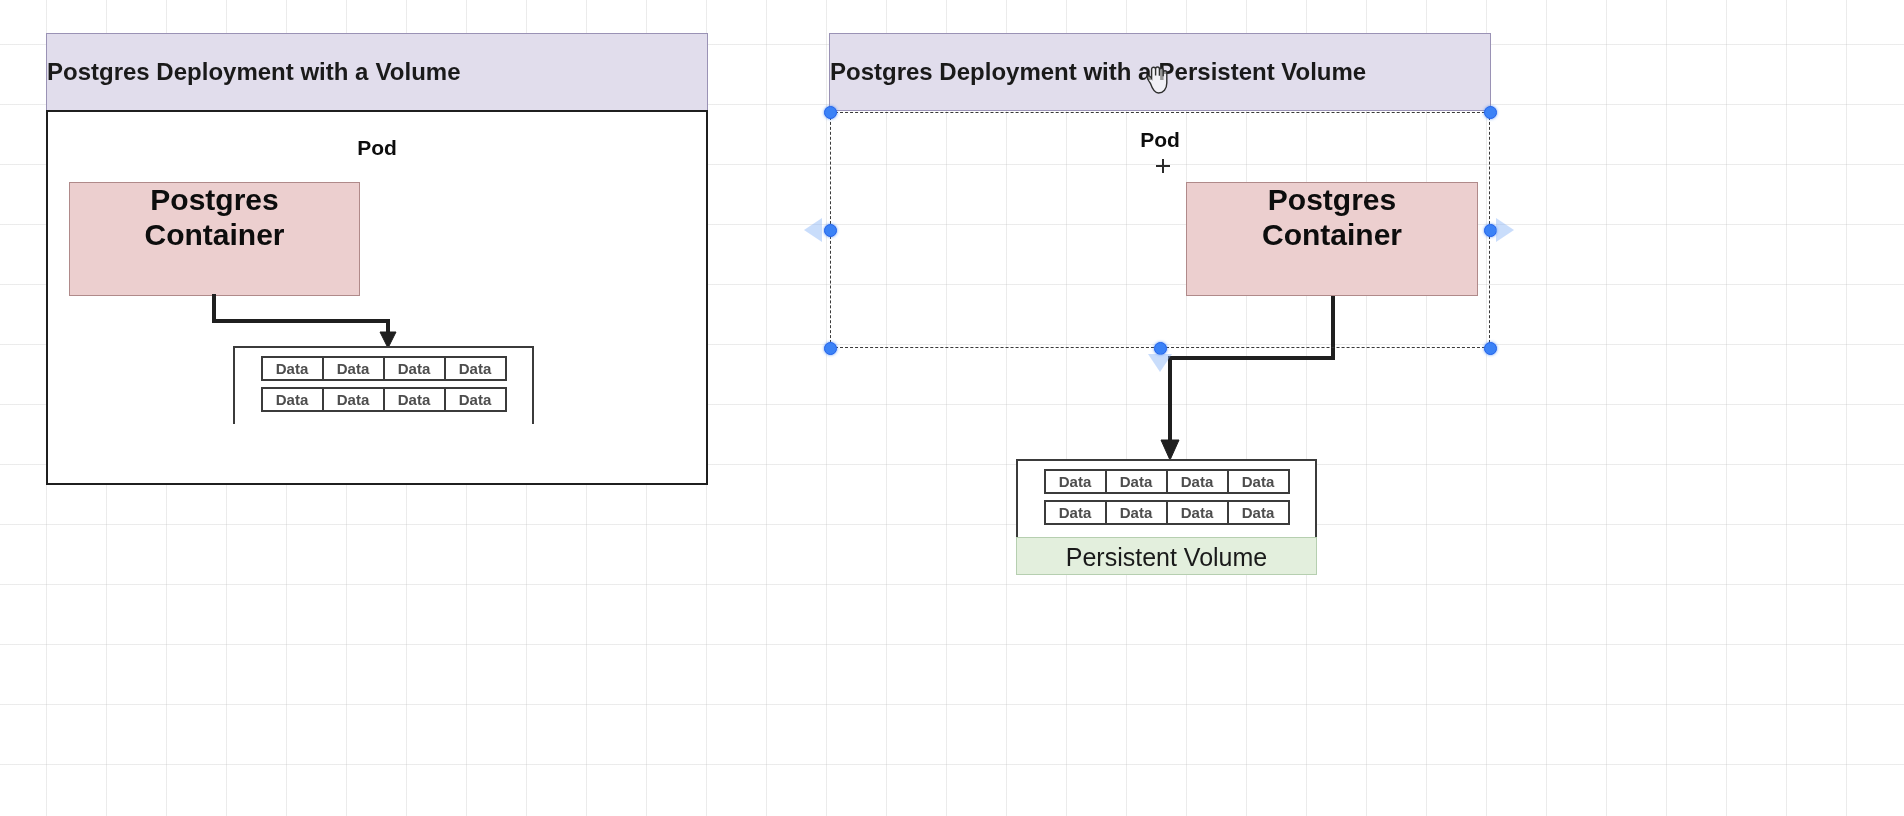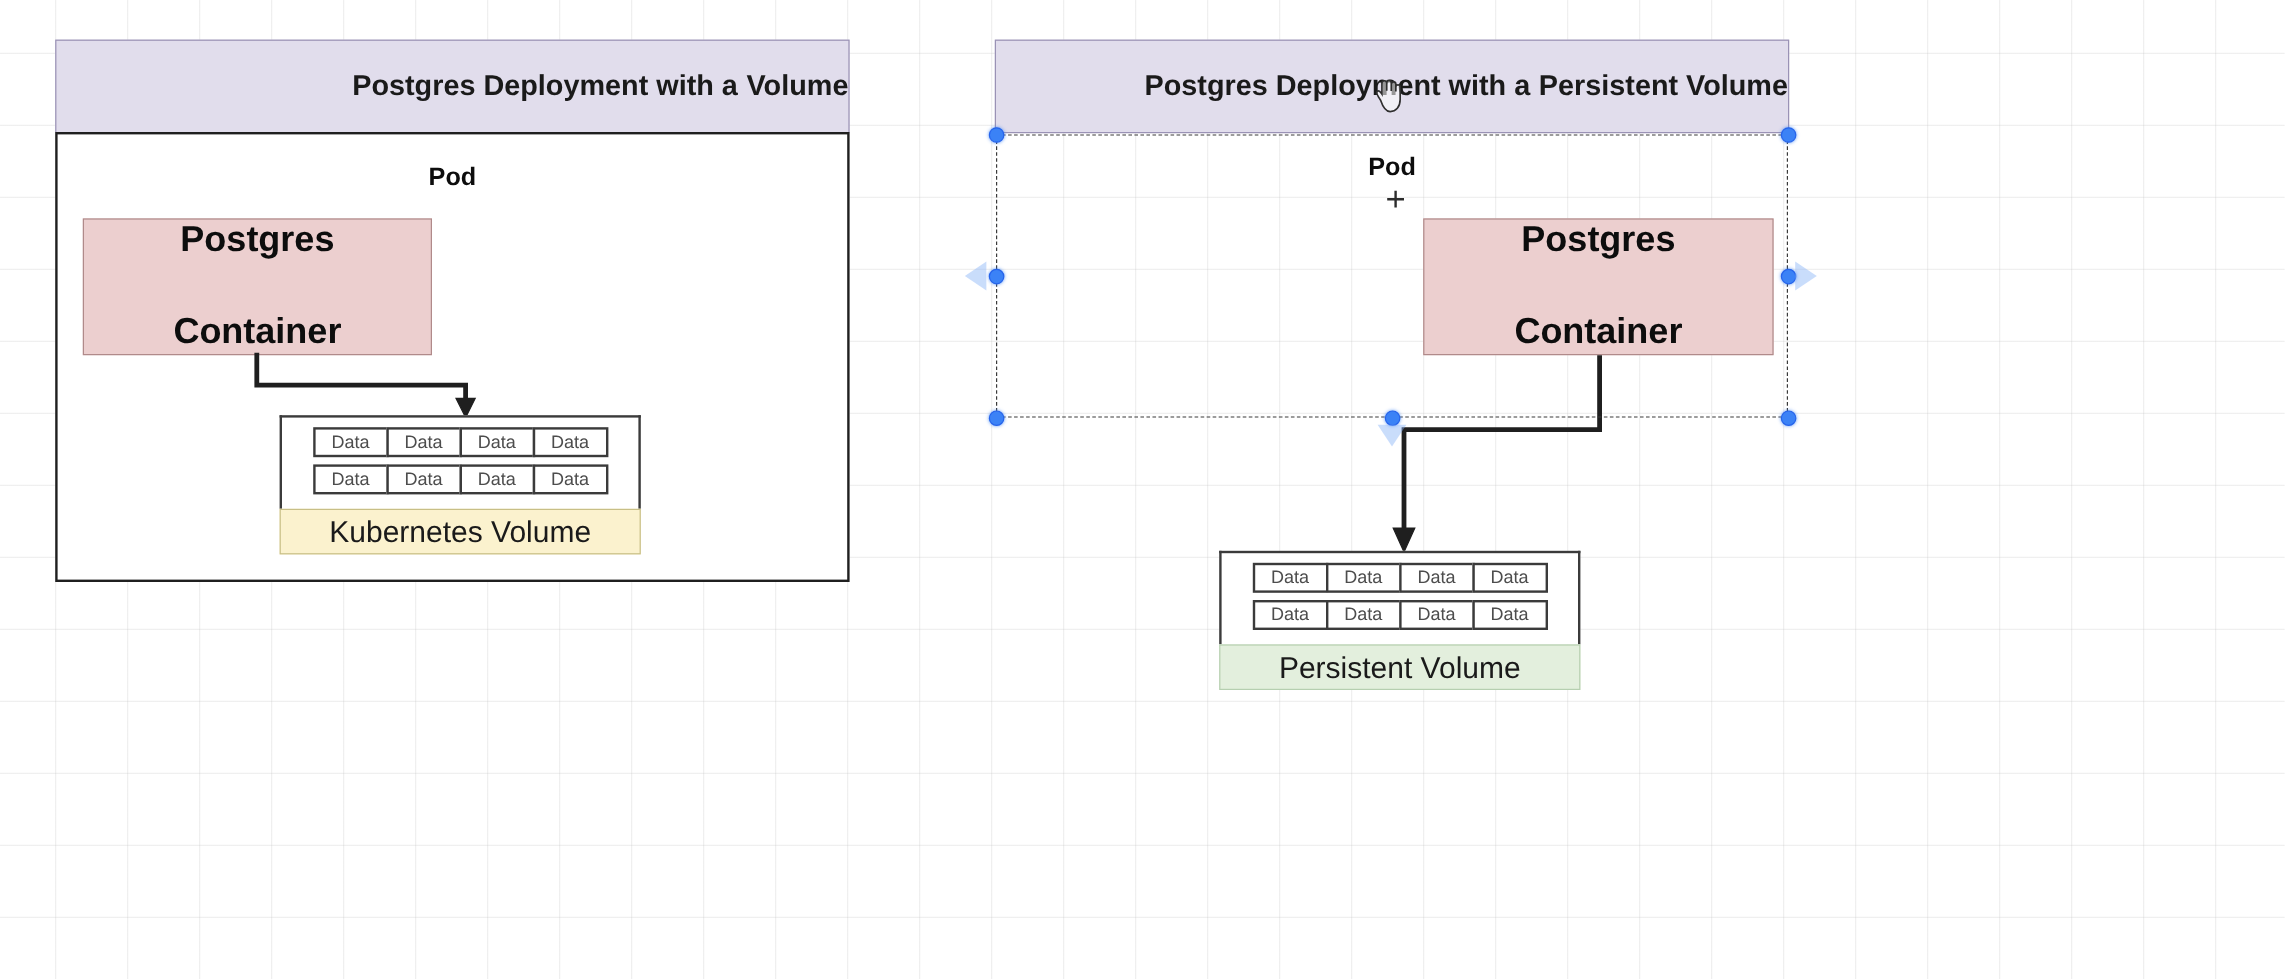--- a/index.html
+++ b/index.html
@@ -28,21 +28,21 @@
   }
 
   
   .diagram-header {
     position: absolute;
     box-sizing: border-box;
     background: #e1ddec;
     border: 1px solid #9a92b5;
     display: flex;
     align-items: center;
-    justify-content: flex-end;
+    justify-content: flex-start;
     font-weight: bold;
     color: #1a1a1a;
     white-space: nowrap;
   }
   .diagram-header .ital { padding-left: .30em; }
 
   .diagram-body {
     position: absolute;
     box-sizing: border-box;
     background: #ffffff;
@@ -60,38 +60,39 @@
 
   
   .pg-box {
     position: absolute;
     box-sizing: border-box;
     background: #eccfcf;
     border: 1px solid #b08a8a;
     display: flex;
     flex-direction: column;
     align-items: center;
-    justify-content: space-between;
+    justify-content: flex-start;
     font-weight: bold;
     color: #0d0d0d;
     line-height: 1.16;
     text-align: center;
   }
 
   
   .vol-wrap {
     position: absolute;
     box-sizing: border-box;
   }
   .vol-rows {
     box-sizing: border-box;
     border: 2px solid #3b3b3b;
     border-bottom: none;
     background: #ffffff;
     padding: 8px 0 4px 0;
+    font-weight: bold;
   }
   .vol-row {
     display: flex;
     justify-content: center;
     margin: 0 0 6px 0;
   }
   .vol-row:last-child { margin-bottom: 8px; }
   .vol-cell {
     box-sizing: border-box;
     border: 2px solid #3b3b3b;
@@ -171,21 +172,20 @@
         <div class="vol-cell" style="width:63px; height:25px; line-height:21px; font-size:15px;">Data</div>
         <div class="vol-cell" style="width:63px; height:25px; line-height:21px; font-size:15px;">Data</div>
       </div>
       <div class="vol-row">
         <div class="vol-cell" style="width:63px; height:25px; line-height:21px; font-size:15px;">Data</div>
         <div class="vol-cell" style="width:63px; height:25px; line-height:21px; font-size:15px;">Data</div>
         <div class="vol-cell" style="width:63px; height:25px; line-height:21px; font-size:15px;">Data</div>
         <div class="vol-cell" style="width:63px; height:25px; line-height:21px; font-size:15px;">Data</div>
       </div>
     </div>
-    <div class="vol-label" style="width:301px; height:38px; line-height:38px; font-size:25px;">Kubernetes Volume</div>
   </div>
 
   <div class="diagram-header" style="left:829px; top:33px; width:662px; height:78px; font-size:24px;">
     <span>Postgres Deployment with a</span>
       <span class="ital">Persistent Volume</span>
   </div>
 
   <div class="diagram-body no-border" style="left:829px; top:110px; width:662px; height:238px;"></div>
 
   <div class="pod-label" style="left:829px; top:128px; width:662px; font-size:21px;">Pod</div>

